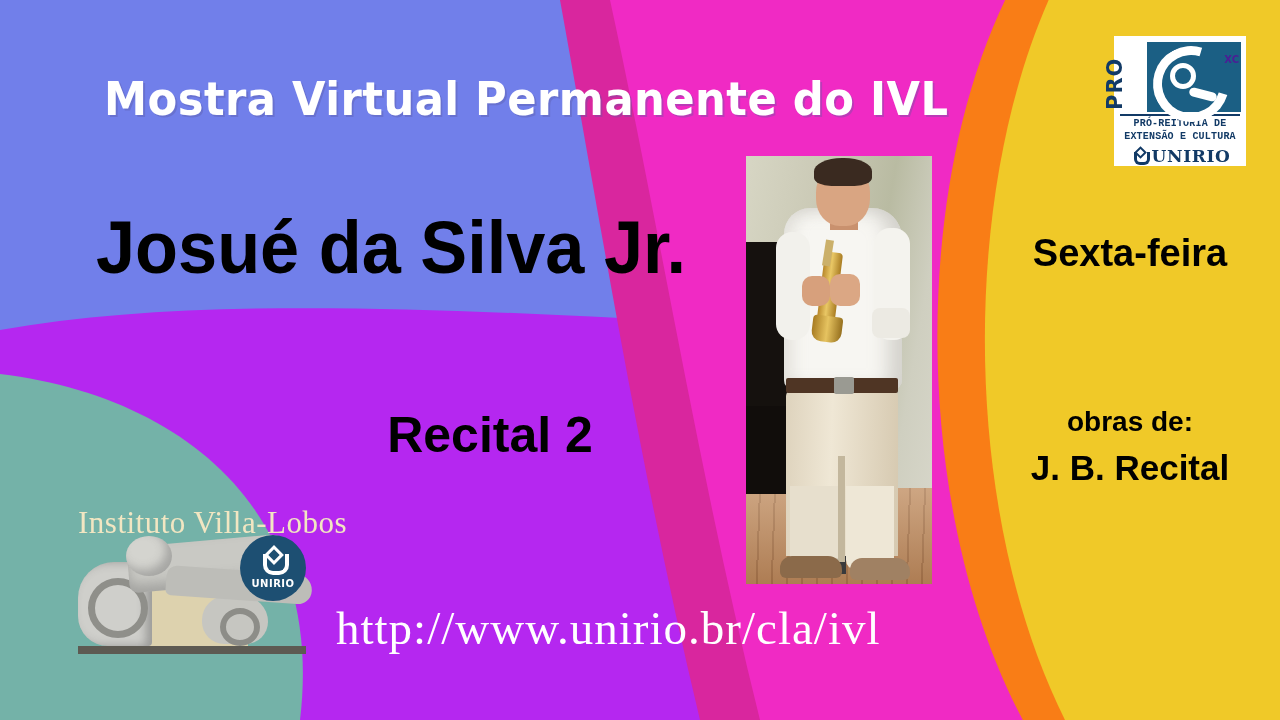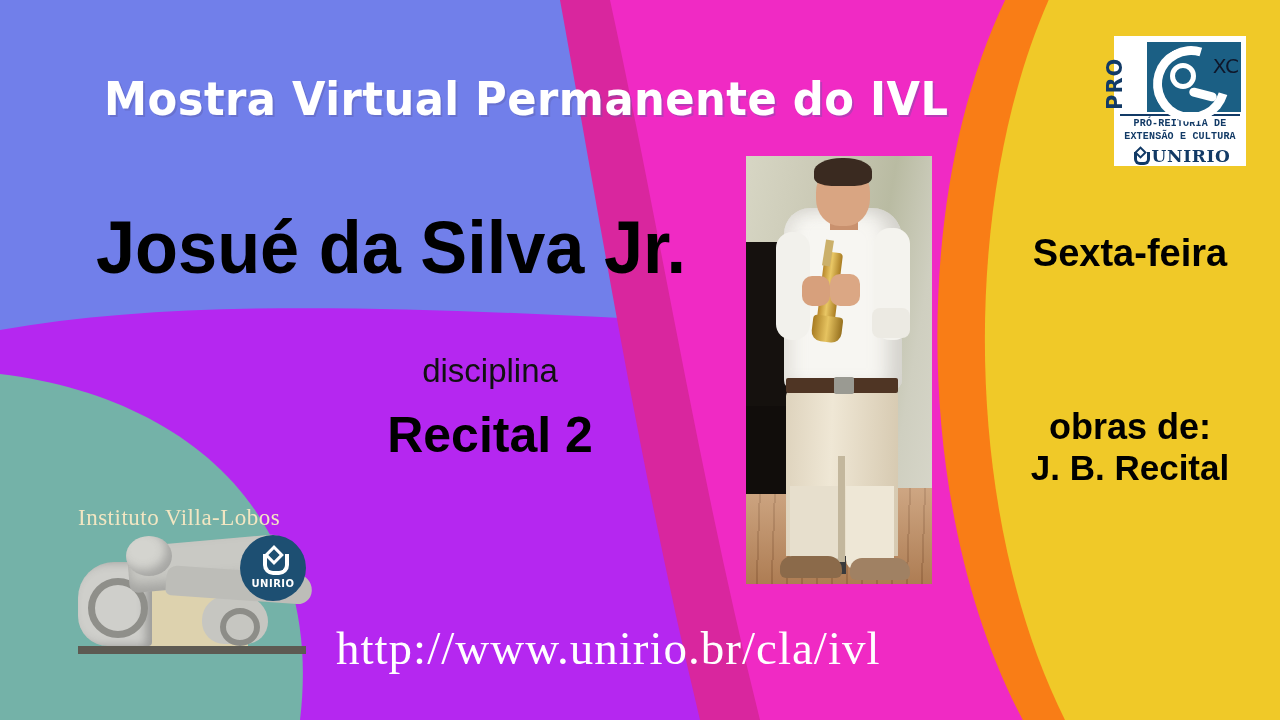--- a/index.html
+++ b/index.html
@@ -70,58 +70,58 @@
     position:absolute;left:260px;top:352px;width:460px;text-align:center;
     font-size:33px;color:#111;font-family:"Liberation Sans",sans-serif;
   }
   .disciplina-value{
     position:absolute;left:260px;top:406px;width:460px;text-align:center;
     font-size:50px;font-weight:bold;color:#000;font-family:"Liberation Sans",sans-serif;
   }
   .url{
     position:absolute;left:336px;top:601px;
     font-family:"Liberation Serif","DejaVu Serif",serif;
-    font-size:47px;color:#fff;letter-spacing:1px;white-space:nowrap;margin-top:20px;
+    font-size:47px;color:#fff;letter-spacing:1px;white-space:nowrap;
   }
 
   
   .rc{position:absolute;left:985px;width:290px;text-align:center;color:#000;}
   .rc-date{top:212px;font-size:38px;font-weight:bold;line-height:1.18;margin-top:19px;}
-  .rc-obras-label{top:406px;font-size:36px;font-weight:bold;}
+  .rc-obras-label{top:406px;font-size:28px;font-weight:bold;}
   .rc-composers{top:446px;font-size:35px;font-weight:bold;line-height:1.25;}
 
   
   .proexc{position:absolute;left:1114px;top:36px;width:132px;height:130px;background:#fff;
     display:flex;flex-direction:column;align-items:center;justify-content:flex-start;padding-top:4px;box-sizing:border-box;}
   .proexc-top{position:relative;width:122px;height:74px;}
   .px-blue{position:absolute;left:28px;top:2px;width:94px;height:70px;background:#1b5f84;}
   .px-pro{position:absolute;left:2px;top:4px;width:30px;height:66px;
     color:#123a66;font-weight:bold;font-size:21px;font-family:"DejaVu Sans",sans-serif;
     transform:rotate(-90deg) translateX(-18px);transform-origin:center;letter-spacing:1px;}
   .px-spiralwrap{position:absolute;left:34px;top:6px;width:66px;height:62px;}
   .px-c{position:absolute;left:0;top:0;width:58px;height:58px;border:9px solid #fff;border-radius:50%;
     border-right-color:transparent;transform:rotate(-28deg);}
   .px-dot{position:absolute;left:17px;top:17px;width:16px;height:16px;border:5px solid #fff;border-radius:50%;}
   .px-tail{position:absolute;left:36px;top:44px;width:28px;height:9px;background:#fff;border-radius:5px;transform:rotate(14deg);}
-  .px-xc{position:absolute;right:2px;top:14px;color:#0f172a;font-weight:normal;font-size:20px;font-family:"DejaVu Sans",sans-serif;}
+  .px-xc{position:absolute;right:2px;top:14px;color:#4c1d95;font-weight:bold;font-size:10px;font-family:"DejaVu Sans",sans-serif;}
   .proexc-sub{width:120px;text-align:center;color:#123a66;font-weight:bold;
     font-size:10px;line-height:1.25;font-family:Liberation Mono, monospace;letter-spacing:.2px;
     border-top:2px solid #123a66;padding-top:2px;margin-top:1px;}
   .proexc-unirio{display:flex;align-items:center;gap:4px;margin-top:3px;}
   .pu-mark{width:18px;height:17px;position:relative;}
   .pu-mark:before{content:"";position:absolute;left:4px;top:4px;width:10px;height:10px;
     border:3px solid #123a66;border-top:none;border-radius:0 0 6px 6px;}
   .pu-mark:after{content:"";position:absolute;left:6px;top:0px;width:5px;height:5px;
     border:2px solid #123a66;transform:rotate(45deg);}
   .pu-text{color:#123a66;font-weight:bold;font-size:17px;letter-spacing:.6px;font-family:"DejaVu Serif",serif;}
 
   
   .ivl{position:absolute;left:74px;top:505px;width:260px;height:160px;}
-  .ivl-title{position:absolute;left:4px;top:0;width:252px;text-align:left;
-    font-family:"Liberation Serif","DejaVu Serif",serif;font-size:23px;color:#f2e6c2;
+  .ivl-title{position:absolute;left:4px;top:0;width:252px;text-align:right;
+    font-family:"Liberation Serif","DejaVu Serif",serif;font-size:31px;color:#f2e6c2;
     letter-spacing:.5px;white-space:nowrap;}
   .ivl-art{position:absolute;left:0px;top:31px;width:236px;height:118px;}
   .ia-base{position:absolute;left:4px;bottom:0;width:228px;height:8px;background:#5d5a52;}
   .ia-mound{position:absolute;left:34px;bottom:8px;width:140px;height:58px;background:#ddd2ae;
     border-radius:70px 44px 0 0;}
   .ia-scroll{position:absolute;left:4px;bottom:8px;width:74px;height:84px;
     background:#cfcfcb;border-radius:36px 6px 4px 30px;
     box-shadow:inset -6px 0 10px rgba(90,90,90,.45);}
   .ia-scroll:after{content:"";position:absolute;left:10px;top:16px;width:46px;height:46px;
     border:7px solid #8f8f8a;border-radius:50%;}
@@ -188,21 +188,20 @@
     <div class="ph-lead"></div>
     <div class="ph-bell"></div>
     <div class="ph-handL"></div>
     <div class="ph-handR"></div>
   </div>
 
   <div class="title-mostra">Mostra Virtual Permanente do IVL</div>
 
   <div class="name-main">Josué da Silva Jr.</div>
 
-  <div class="disciplina-label">disciplina</div>
 
   <div class="disciplina-value">Recital 2</div>
 
   <div class="url">http://www.unirio.br/cla/ivl</div>
 
   <div class="rc rc-date">
     <div>Sexta-feira</div>
   </div>
 
   <div class="rc rc-obras-label">obras de:</div>

